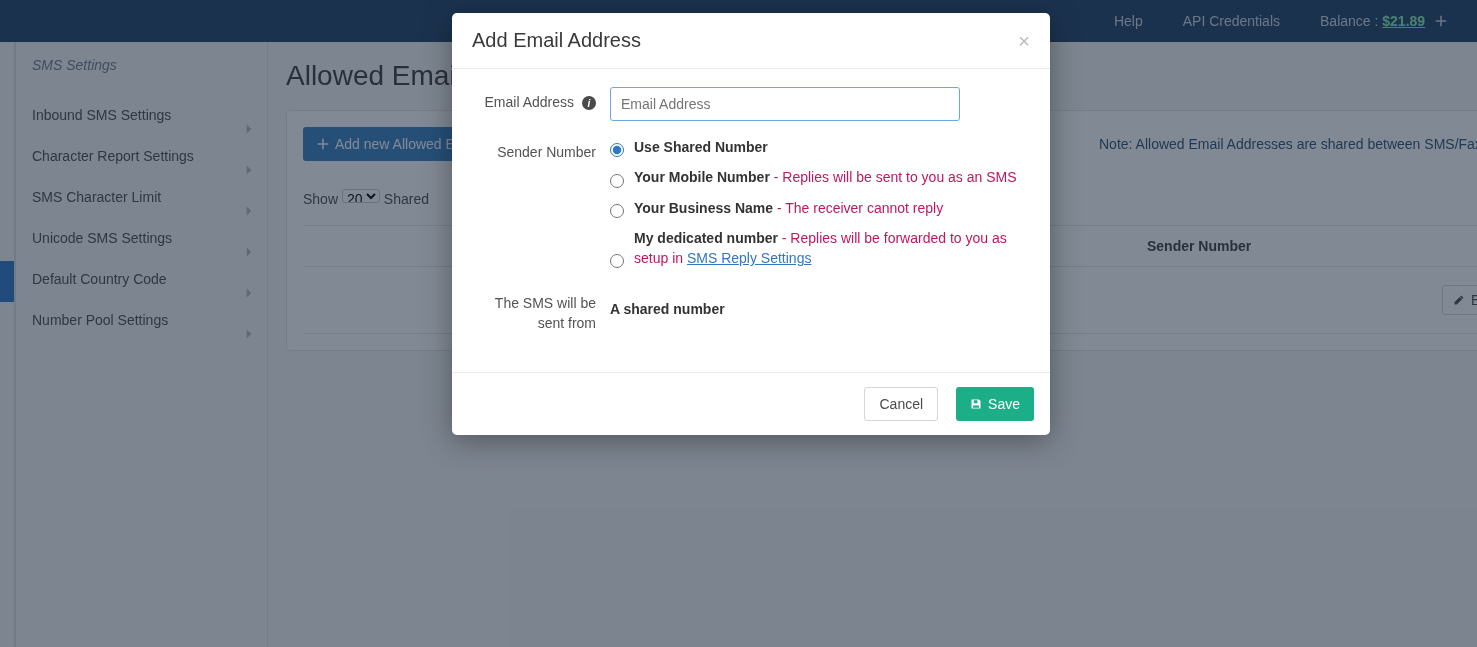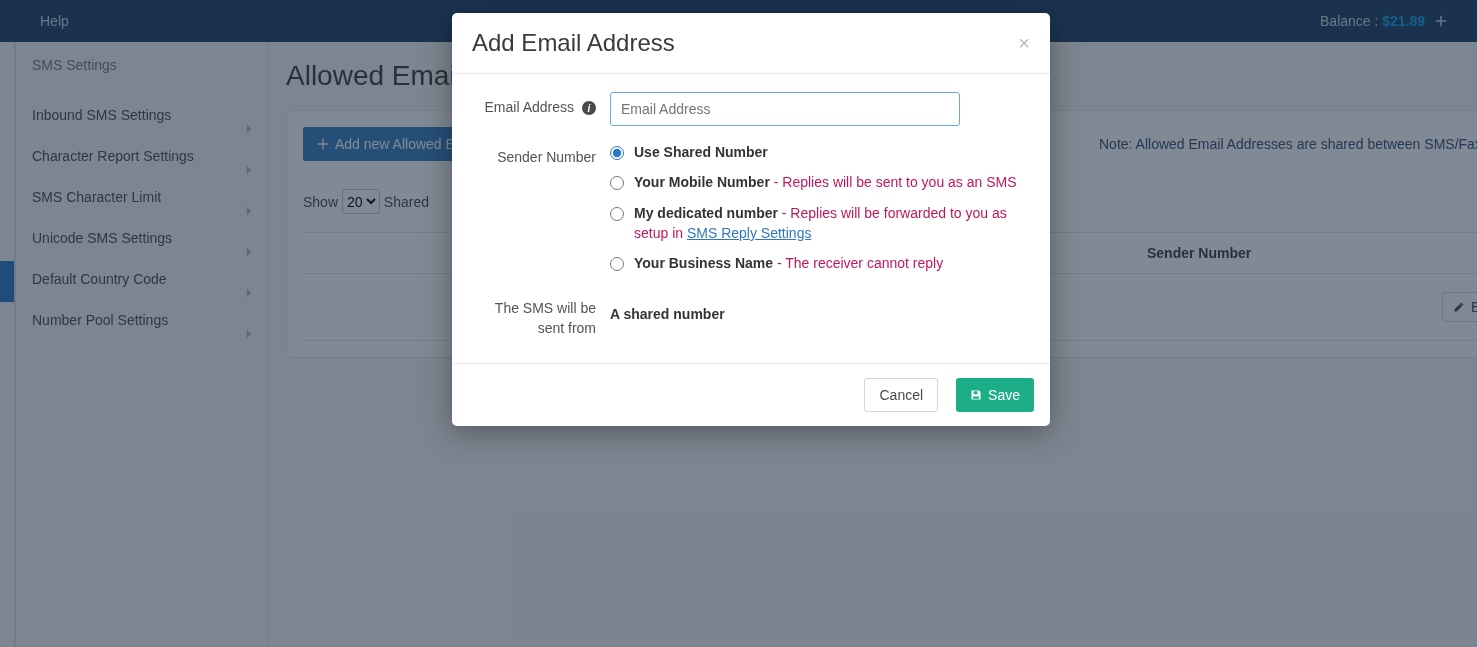--- a/index.html
+++ b/index.html
@@ -13,30 +13,30 @@
     overflow: hidden;
     position: relative;
   }
 
   
   .topnav {
     height: 42px;
     background: #1d3f67;
     display: flex;
     align-items: center;
-    justify-content: space-between;
+    justify-content: flex-end;
     padding: 0 30px 0 0;
     color: #cbd6e2;
     font-size: 14px;
   }
   .topnav .nav-link {
     margin-left: 40px;
     cursor: pointer;
   }
-  .topnav .balance b { color: #0ea5e9; font-weight: 600; }
+  .topnav .balance b { color: #86efac; font-weight: 600; text-decoration: underline; }
   .topnav .plus { margin-left: 6px; font-weight: bold; }
 
   
   .below {
     display: flex;
     height: calc(100% - 42px);
   }
 
   .left-rail {
     width: 14px;
@@ -60,20 +60,21 @@
     width: 252px;
     background: #f5f5f5;
     border-right: 1px solid #e4e4e4;
     padding-top: 5px;
   }
 
   .sidebar .heading {
     padding: 10px 16px;
     color: #6f7b87;
     font-size: 14px;
+    font-style: italic;
   }
   .sidebar ul { list-style: none; margin-top: 12px; }
   .sidebar li {
     height: 41px;
     line-height: 41px;
     padding: 0 16px;
     color: #4a4a4a;
     position: relative;
     cursor: pointer;
   }
@@ -111,21 +112,21 @@
   .btn { display:inline-flex; align-items:center; border:none; cursor:pointer; border-radius:3px; height:34px; padding:0 14px; font-size:14px; }
   .btn-primary { background:#357fc0; color:#fff; }
   .btn-success { background:#1caf87; color:#fff; }
   .btn-default { background:#fff; color:#4a4a4a; border:1px solid #d6d6d6; }
 
   .card .toprow { display:flex; align-items:center; justify-content:space-between;}
   .shared-note { color:#2f4f6f; font-size:14px; }
 
   .show-entries { margin: 28px 0 18px; }
   .show-entries select {
-    height:25px; border:1px solid #c9c9c9; border-radius:3px; background:#fff; font-size:14px;
+    height:14px; border:1px solid #c9c9c9; border-radius:3px; background:#fff; font-size:14px;
   }
 
   .table { width:100%; border-collapse:collapse; }
   .table th {
     text-align:left; font-weight:600; color:#3a3a3a; padding:12px 14px;
     border-top:1px solid #e4e4e4; border-bottom:1px solid #e4e4e4;
     background:#fff;
   }
   .table td { padding:18px 14px; border-bottom:1px solid #e4e4e4; }
   .edit-btn {
@@ -148,21 +149,21 @@
     background:#fff;
     border-radius:5px;
     box-shadow: 0 6px 30px rgba(0,0,0,0.35);
     pointer-events:auto;
   }
   .modal-header {
     padding: 16px 20px;
     border-bottom: 1px solid #e9e9e9;
     display:flex; align-items:center; justify-content:space-between;
   }
-  .modal-header h2 { font-size:24px; font-weight:400; color:#3a3a3a; }
+  .modal-header h2 { font-size:20px; font-weight:400; color:#3a3a3a; }
   .modal-header .close { color:#bbb; font-size:20px; cursor:pointer; line-height:1; }
 
   .modal-body { padding: 18px 20px 20px; }
   .form-row { display:flex; margin-bottom: 16px; }
   .form-row .lbl {
     width: 138px;
     text-align: right;
     padding-right: 14px;
     padding-top: 7px;
     color:#535353;
@@ -174,21 +175,21 @@
   .form-row input[type=text] {
     width: 350px; height:34px;
     border: 1px solid #6aa6df;
     border-radius: 3px;
     padding: 0 10px;
     font-size: 14px;
     outline:none;
     color:#777;
   }
   .radio-stack label {
-    display:flex; align-items:flex-start; gap:10px;
+    display:flex; align-items:flex-end; gap:10px;
     margin-bottom:10px; cursor:pointer; line-height:1.45;
   }
   .radio-stack label input.rdo { margin-top:4px; accent-color: #2979c9; width:14px; height:14px; flex:none;}
   .radio-stack label span.opt { flex:1; }
   .radio-stack b { font-weight:600; color:#333; }
   .radio-stack .desc { color:#be185d; }
   .sms-reply-link { color:#2f78c1; text-decoration: underline; cursor:pointer; }
 
   .sent-from-value { font-weight:600; color:#333; padding-top:7px; }
 
@@ -344,35 +345,35 @@
           <label>
             <input type="radio" class="rdo" name="sn" style="">
             <span class="opt">
               <b>Your Mobile Number</b><span class="desc"> - Replies will be sent to you as an SMS</span>
             </span>
           </label>
 
           <label>
             <input type="radio" class="rdo" name="sn" style="">
             <span class="opt">
+              <b>Your Business Name</b><span class="desc"> - The receiver cannot reply</span>
+            </span>
+          </label>
+
+          <label>
+            <input type="radio" class="rdo" name="sn" style="">
+            <span class="opt">
               <b>My dedicated number</b><span class="desc"> - Replies will be forwarded to you as setup in </span><a class="sms-reply-link">SMS Reply Settings</a>
             </span>
           </label>
 
-          <label>
-            <input type="radio" class="rdo" name="sn" style="">
-            <span class="opt">
-              <b>Your Business Name</b><span class="desc"> - The receiver cannot reply</span>
-            </span>
-          </label>
-
-        </div>
-      </div>
-
-      <div class="form-row" style="margin-bottom:4px;">
+        </div>
+      </div>
+
+      <div class="form-row" style="margin-bottom:18px;">
         <div class="lbl" style="line-height:1.4; padding-top:0;">
           <span style="text-align:right; display:block;">The SMS will be sent from</span>
         </div>
         <div class="ctl">
           <div class="sent-from-value">A shared number</div>
         </div>
       </div>
 
     </div>
 

